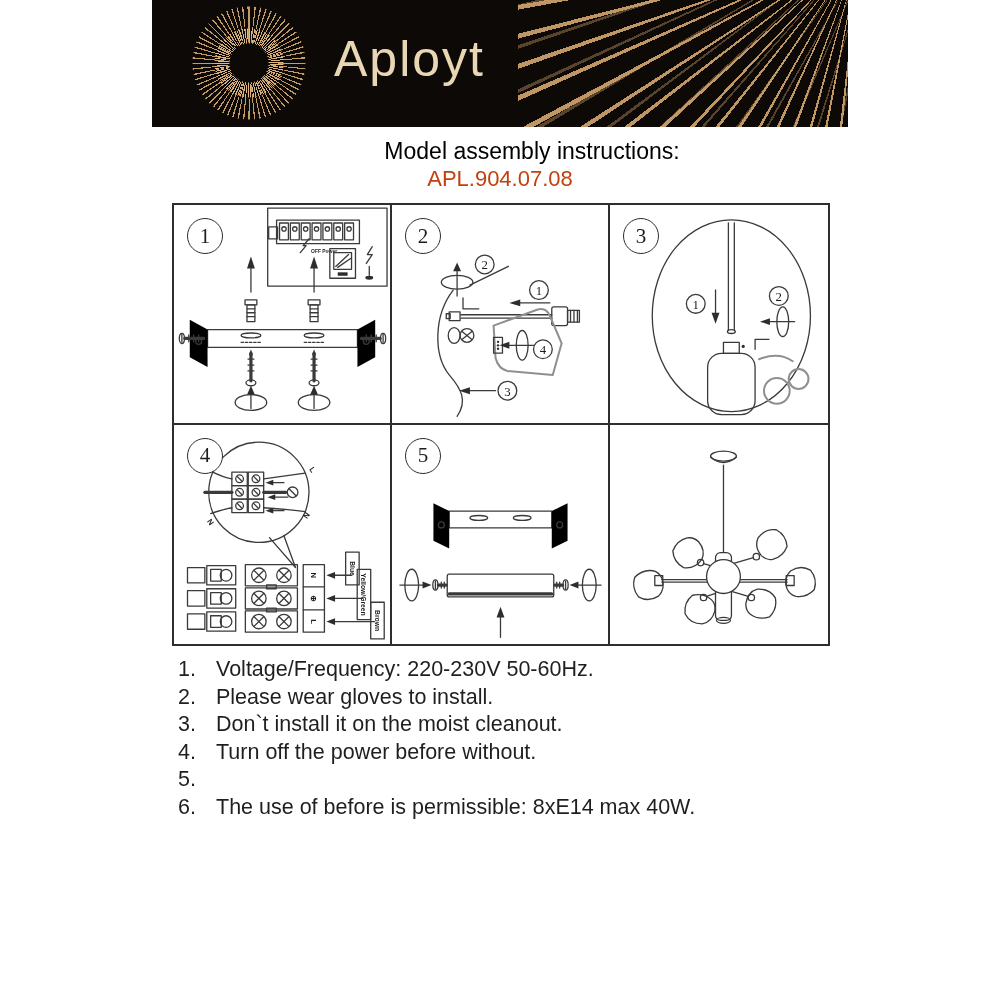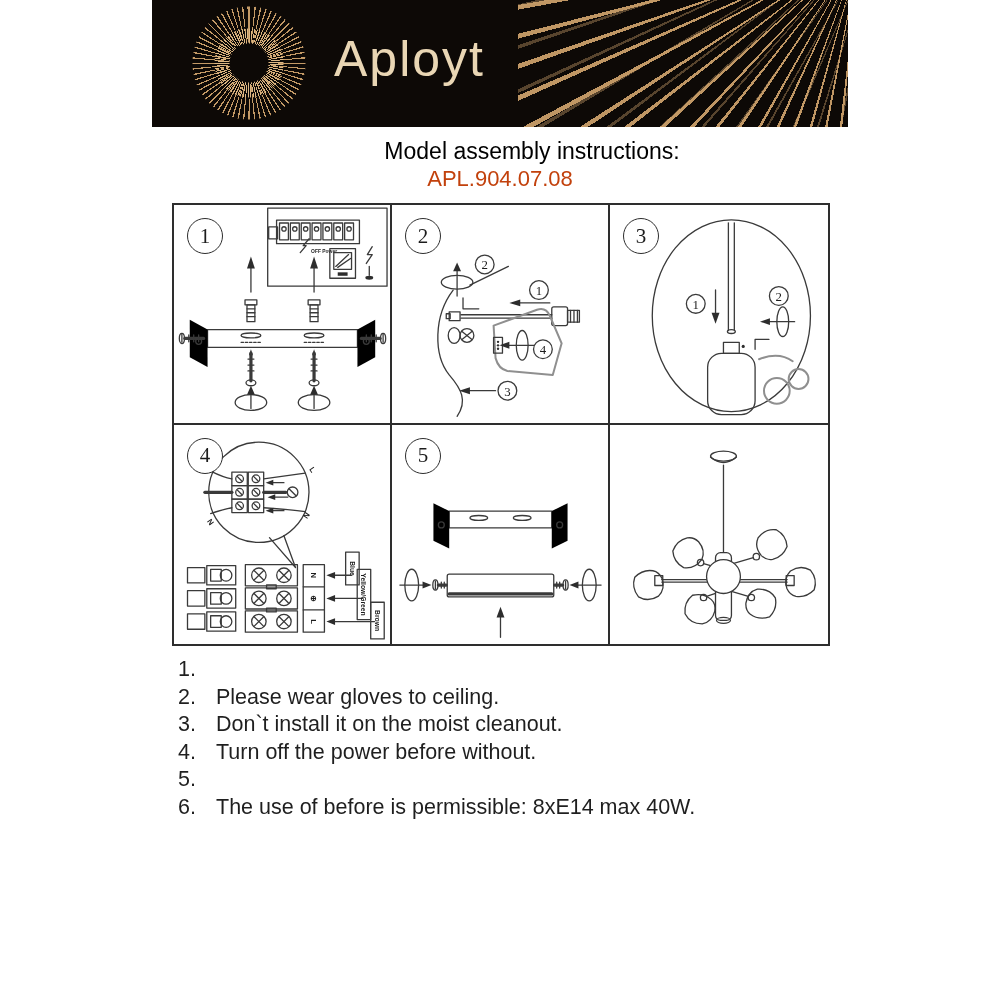--- a/index.html
+++ b/index.html
@@ -486,24 +486,25 @@
         <use href="#cup" transform="translate(90,184) rotate(25)"></use>
         <use href="#cup" transform="translate(152,180) rotate(200)"></use>
       </g>
     </svg>
   </div>
 </div>
 
 <div class="notes">
   <div class="note-row">
     <span class="note-num">1.</span>
+    <span>Voltage/Frequency: 220-230V 50-60Hz.</span>
   </div>
   <div class="note-row">
     <span class="note-num">2.</span>
-    <span>Please wear gloves to ceiling.</span>
+    <span>Please wear gloves to install.</span>
   </div>
   <div class="note-row">
     <span class="note-num">3.</span>
     <span>Don`t install it on the moist cleanout.</span>
   </div>
   <div class="note-row">
     <span class="note-num">4.</span>
     <span>Turn off the power before without.</span>
   </div>
   <div class="note-row">

